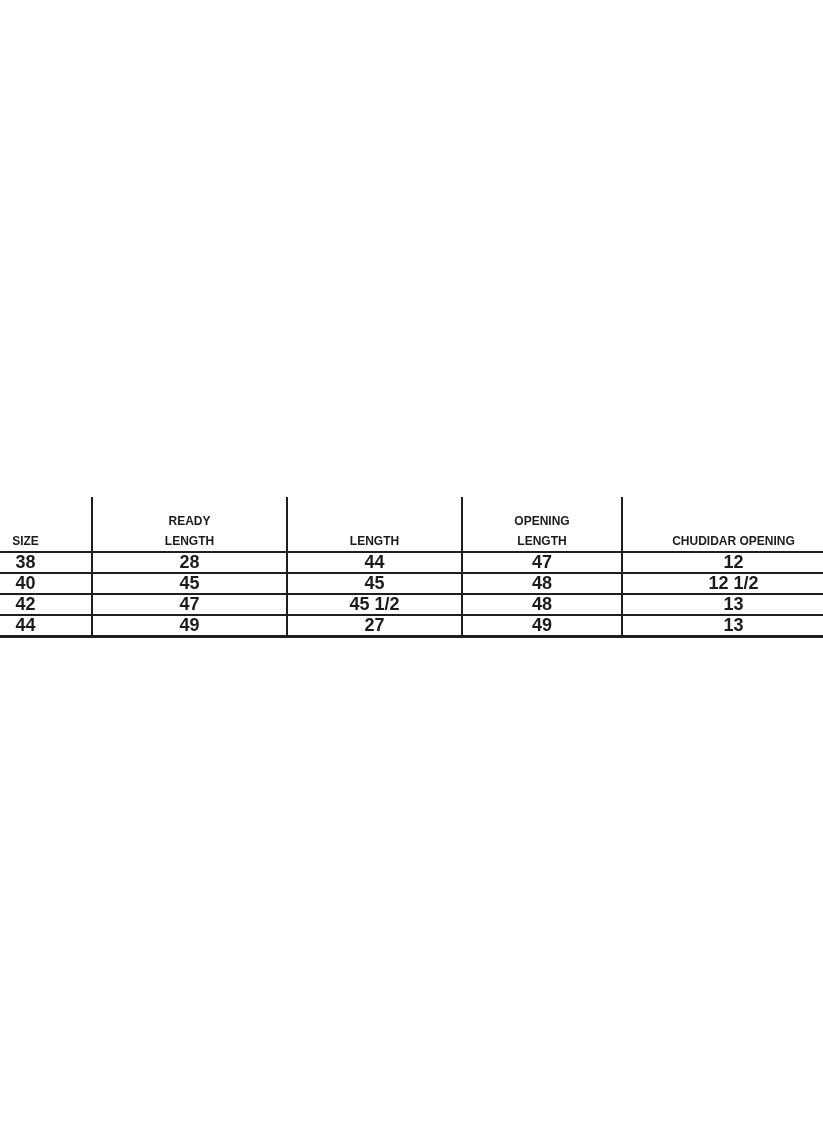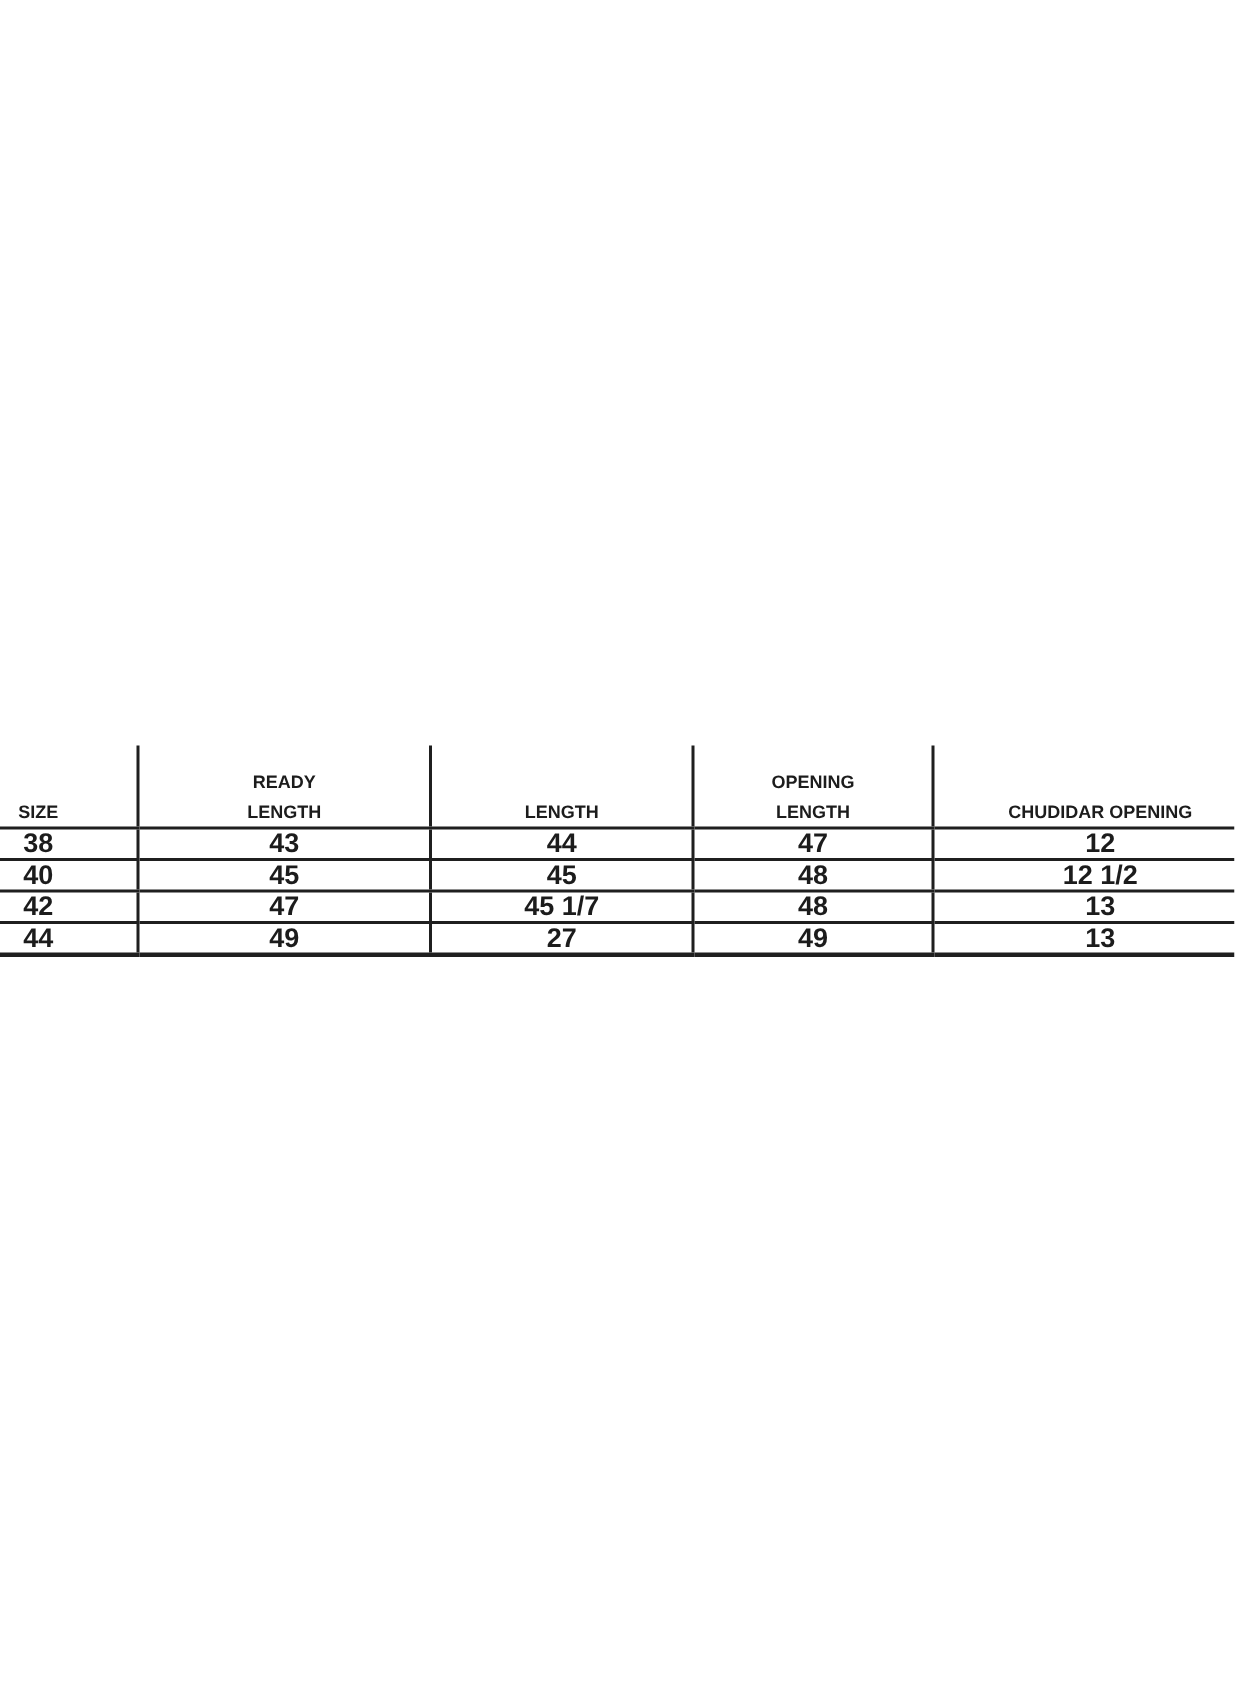--- a/index.html
+++ b/index.html
@@ -92,36 +92,36 @@
             <span class="hline">LENGTH</span>
           </th>
           <th>
             <span class="hline">CHUDIDAR OPENING</span>
           </th>
         </tr>
       </thead>
       <tbody>
         <tr>
           <td>38</td>
-          <td>43</td>
+          <td>28</td>
           <td>44</td>
           <td>47</td>
           <td>12</td>
         </tr>
         <tr>
           <td>40</td>
           <td>45</td>
           <td>45</td>
           <td>48</td>
           <td>12 1/2</td>
         </tr>
         <tr>
           <td>42</td>
           <td>47</td>
-          <td>45 1/7</td>
+          <td>45 1/2</td>
           <td>48</td>
           <td>13</td>
         </tr>
         <tr>
           <td>44</td>
           <td>49</td>
           <td>27</td>
           <td>49</td>
           <td>13</td>
         </tr>

